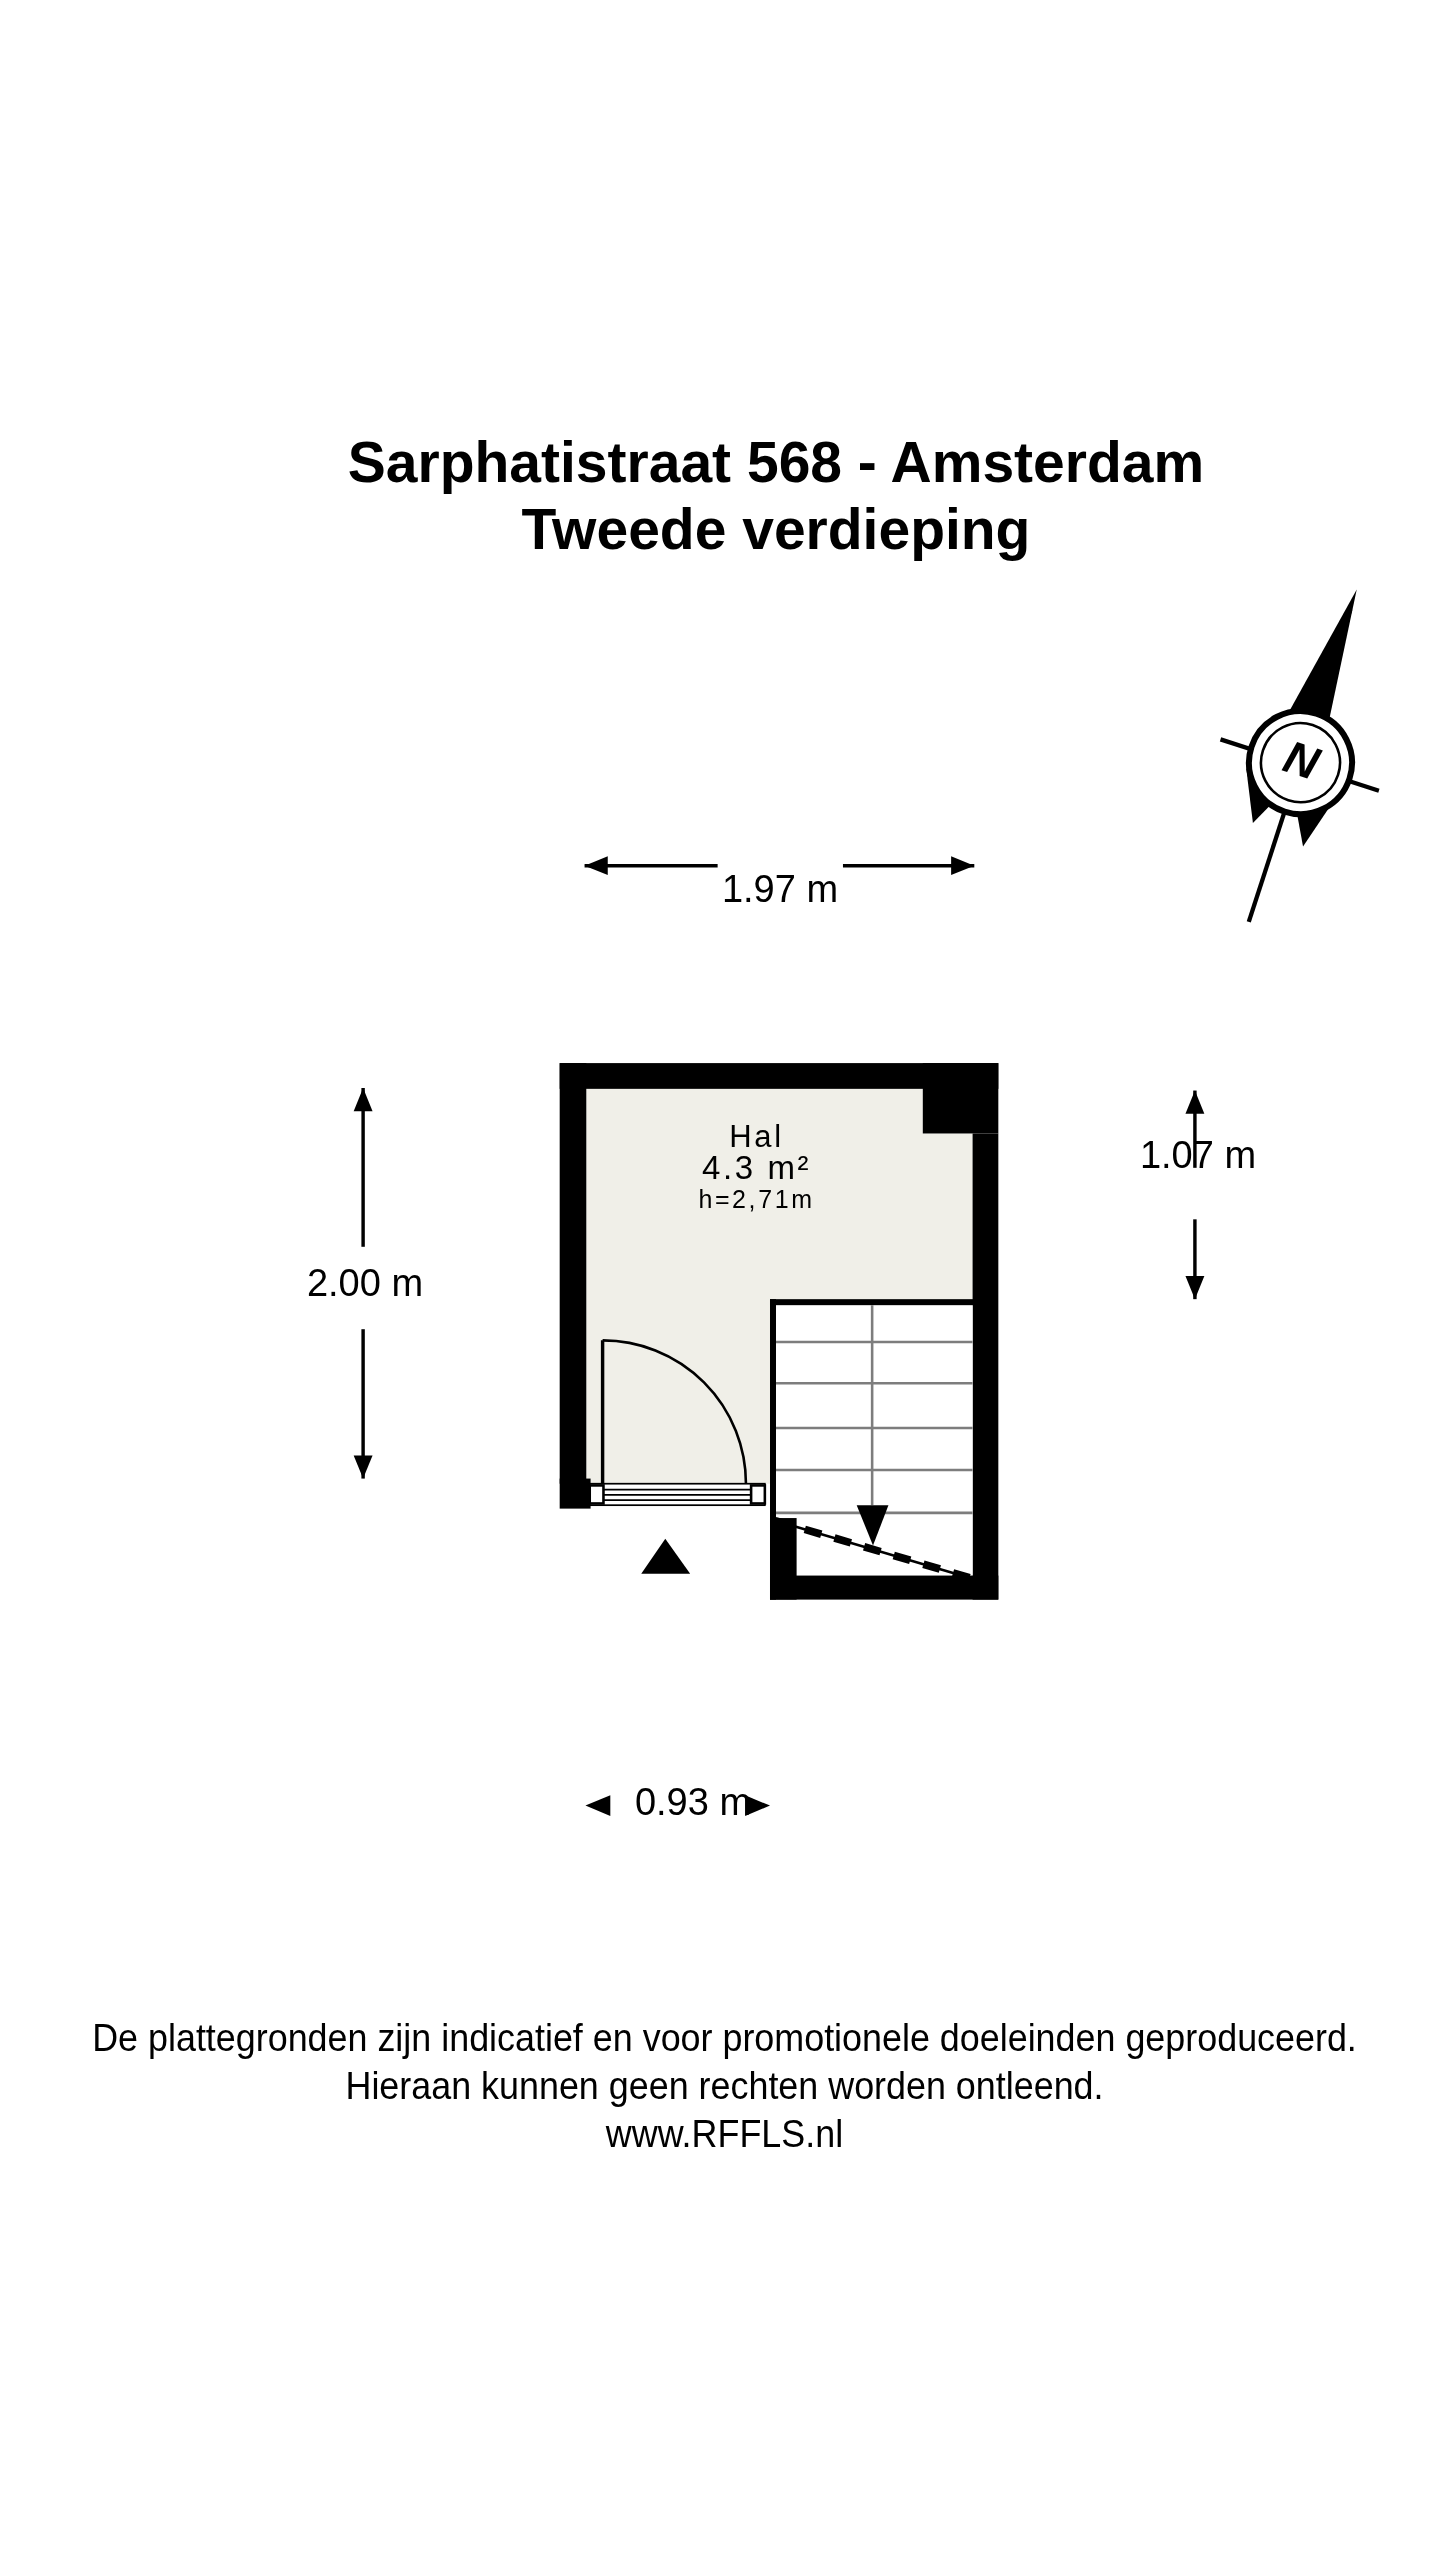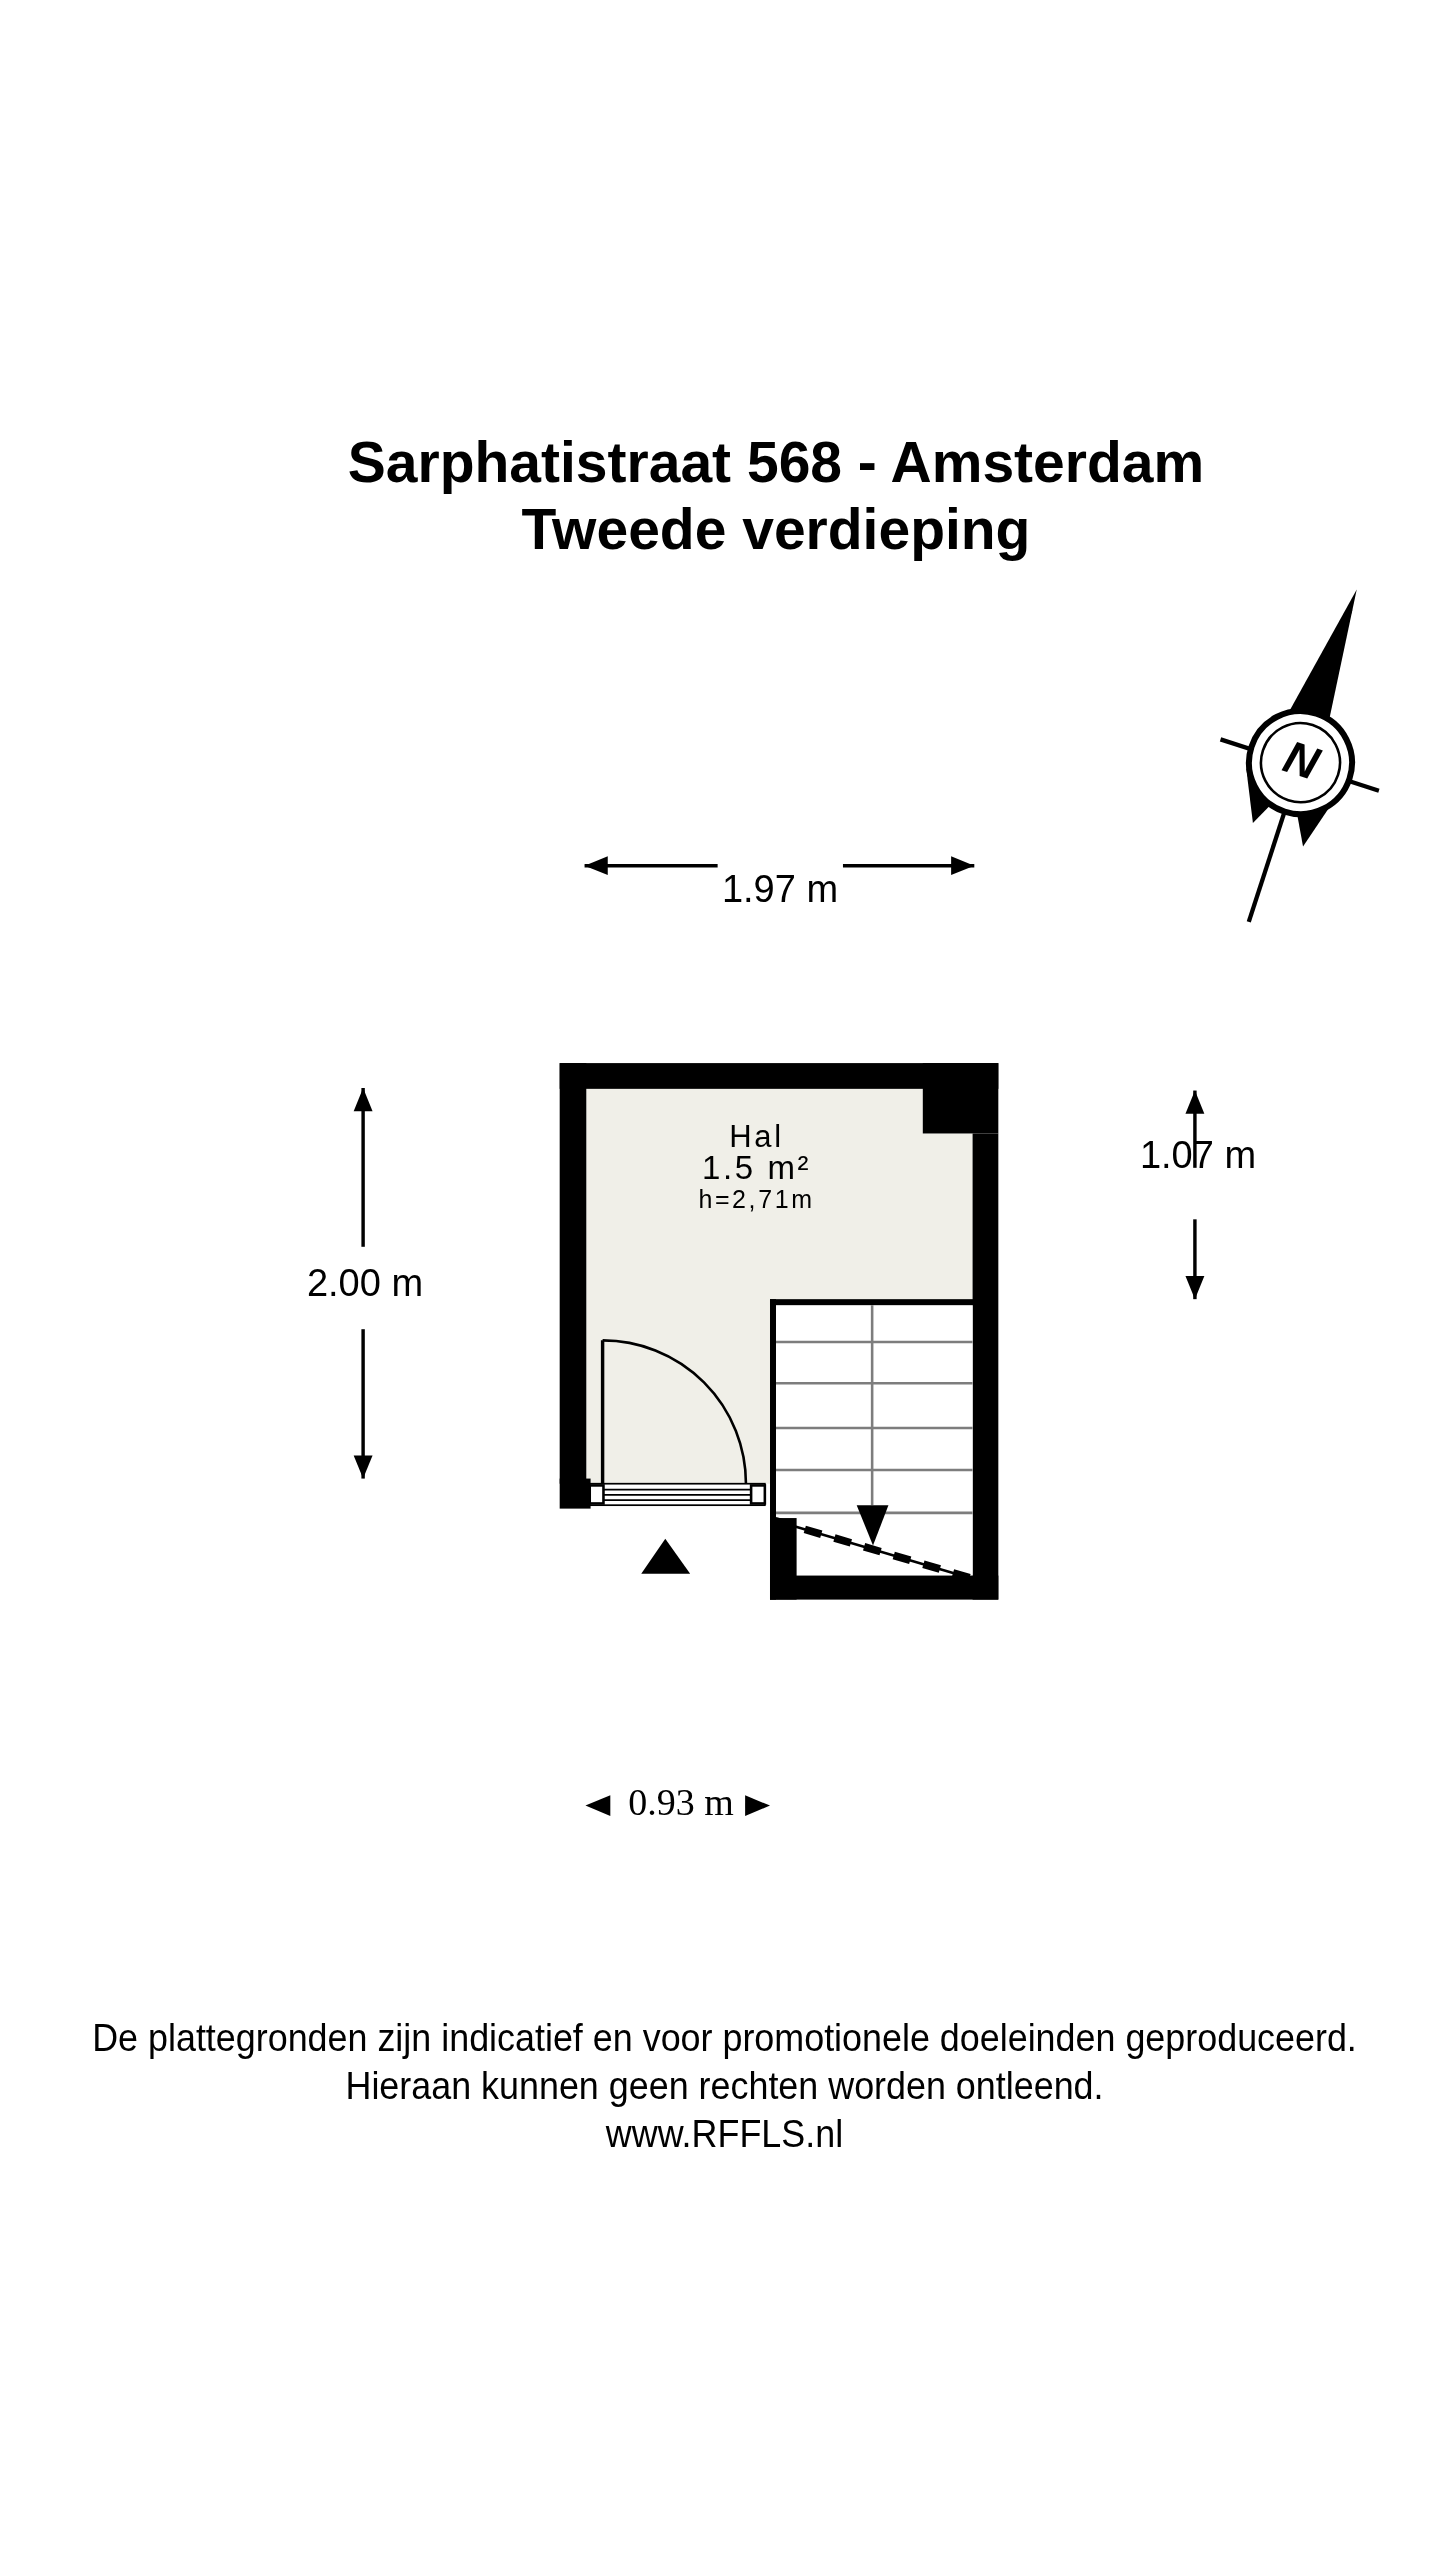--- a/index.html
+++ b/index.html
@@ -97,24 +97,24 @@
 </svg>
 
 <div class="txt title-line" style="top:434px;">Sarphatistraat 568 - Amsterdam</div>
 <div class="txt title-line" style="top:501px;">Tweede verdieping</div>
 
 <div class="txt north-label">N</div>
 
 <div class="txt dim-label" style="left:651px;top:847px;margin-top:23px;">1.97 m</div>
 <div class="txt dim-label" style="left:236px;top:1264px;">2.00 m</div>
 <div class="txt dim-label" style="left:1069px;top:1136px;">1.07 m</div>
-<div class="txt dim-label" style="left:552px;top:1783px;font-family:Liberation Serif, serif;">0.93 m</div>
+<div class="txt dim-label" style="left:564px;top:1783px;">0.93 m</div>
 
 <div class="txt room-label" style="top:1121px;font-size:31px;font-weight:400;">Hal</div>
-<div class="txt room-label" style="top:1151px;font-size:33px;">1.5 m²</div>
+<div class="txt room-label" style="top:1151px;font-size:33px;">4.3 m²</div>
 <div class="txt room-label" style="top:1187px;font-size:25px;">h=2,71m</div>
 
 <div class="txt footer">
   <div>De plattegronden zijn indicatief en voor promotionele doeleinden geproduceerd.</div>
   <div>Hieraan kunnen geen rechten worden ontleend.</div>
   <div>www.RFFLS.nl</div>
 </div>
 
 
 </body></html>

